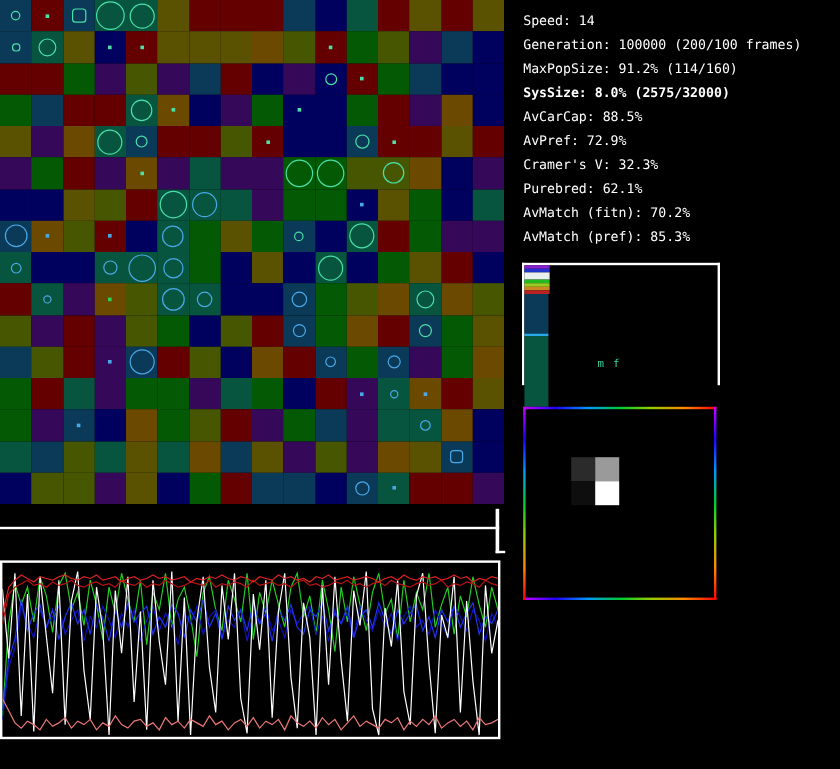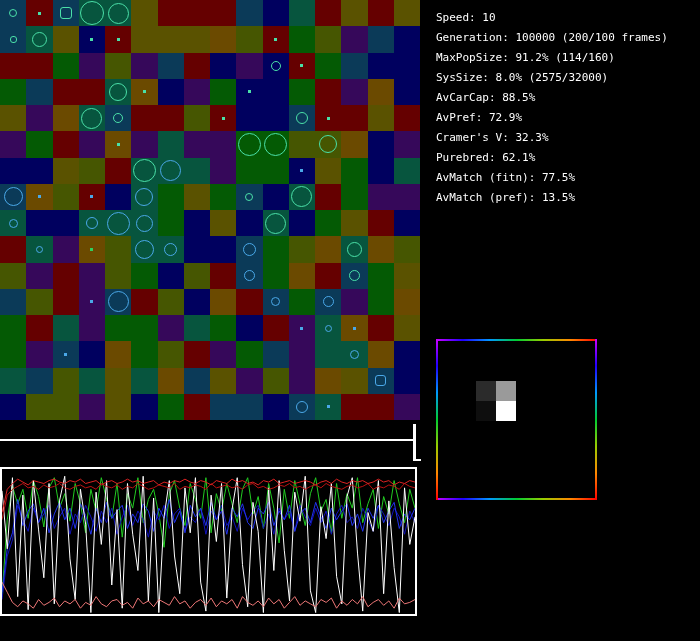--- a/index.html
+++ b/index.html
@@ -344,32 +344,49 @@
       <div class="marker" style="left: 375.125px; top: 375.125px; width: 11px; height: 11px; border: 1.5px solid rgb(74, 168, 232); border-radius: 3px;"></div>
       <div class="marker" style="left: 295.875px; top: 400.875px; width: 12px; height: 12px; border: 1.5px solid rgb(74, 168, 232); border-radius: 50%;"></div>
       <div class="marker" style="left: 326.625px; top: 405.375px; width: 3px; height: 3px; background: rgb(74, 168, 232);"></div>
     </div>
 
   <div id="timeline-track"></div>
   <div id="timeline-marker"></div>
   <div id="timeline-foot"></div>
 
   <div id="stats">
-      <div class="stat-line" style="top: 12px;">Speed: 10</div>
+      <div class="stat-line" style="top: 12px;">Speed: 14</div>
       <div class="stat-line" style="top: 32px;">Generation: 100000 (200/100 frames)</div>
       <div class="stat-line" style="top: 52px;">MaxPopSize: 91.2% (114/160)</div>
-      <div class="stat-line" style="top: 72px;">SysSize: 8.0% (2575/32000)</div>
+      <div class="stat-line" style="top: 72px; font-weight: bold;">SysSize: 8.0% (2575/32000)</div>
       <div class="stat-line" style="top: 92px;">AvCarCap: 88.5%</div>
       <div class="stat-line" style="top: 112px;">AvPref: 72.9%</div>
       <div class="stat-line" style="top: 132px;">Cramer's V: 32.3%</div>
       <div class="stat-line" style="top: 152px;">Purebred: 62.1%</div>
-      <div class="stat-line" style="top: 172px;">AvMatch (fitn): 77.5%</div>
-      <div class="stat-line" style="top: 192px;">AvMatch (pref): 13.5%</div>
+      <div class="stat-line" style="top: 172px;">AvMatch (fitn): 70.2%</div>
+      <div class="stat-line" style="top: 192px;">AvMatch (pref): 85.3%</div>
     </div>
 
+  <div id="sexhist">
+    <div id="sexhist-inner">
+      <span id="mf-label">m f</span>
+    <div style="left: 0px; top: 95px; width: 20.625px; height: 3px; background: rgb(136, 34, 204);"></div>
+        <div style="left: 20.125px; top: 95px; width: 20.625px; height: 3px; background: rgb(34, 51, 204);"></div>
+        <div style="left: 40.25px; top: 95px; width: 20.625px; height: 3px; background: rgb(232, 240, 240);"></div>
+        <div style="left: 60.375px; top: 95px; width: 20.625px; height: 3px; background: rgb(232, 240, 240);"></div>
+        <div style="left: 80.5px; top: 95px; width: 20.625px; height: 3px; background: rgb(34, 187, 34);"></div>
+        <div style="left: 100.625px; top: 95px; width: 20.625px; height: 3px; background: rgb(153, 204, 34);"></div>
+        <div style="left: 120.75px; top: 95px; width: 20.625px; height: 3px; background: rgb(204, 136, 34);"></div>
+        <div style="left: 140.875px; top: 95px; width: 20.625px; height: 3px; background: rgb(187, 34, 34);"></div>
+        <div style="left: 40.25px; top: 62px; width: 20.125px; height: 33px; background: rgb(11, 58, 88); z-index: 4;"></div>
+        <div style="left: 40.25px; top: 79px; width: 20.125px; height: 2px; background: rgb(41, 168, 232); z-index: 5;"></div>
+        <div style="left: 60.375px; top: 0px; width: 20.125px; height: 95px; background: rgb(7, 85, 62); z-index: 4;"></div>
+        <div style="left: 60.375px; top: -5px; width: 20.125px; height: 5px; background: rgb(15, 160, 85); z-index: 5;"></div>
+      </div>
+  </div>
 
   <div id="prefmap">
       <div class="pm-edge" style="left: 0px; top: 0px; width: 161px; height: 2px; background: linear-gradient(to right, rgb(204, 0, 255), rgb(34, 0, 255), rgb(0, 153, 255), rgb(0, 204, 51), rgb(153, 204, 0), rgb(255, 136, 0), rgb(255, 0, 0));"></div>
       <div class="pm-edge" style="left: 0px; top: 159px; width: 161px; height: 2px; background: linear-gradient(to right, rgb(204, 0, 255), rgb(34, 0, 255), rgb(0, 153, 255), rgb(0, 204, 51), rgb(153, 204, 0), rgb(255, 136, 0), rgb(255, 0, 0));"></div>
       <div class="pm-edge" style="left: 0px; top: 0px; width: 2px; height: 161px; background: linear-gradient(rgb(204, 0, 255), rgb(34, 0, 255), rgb(0, 153, 255), rgb(0, 204, 51), rgb(153, 204, 0), rgb(255, 136, 0), rgb(255, 0, 0));"></div>
       <div class="pm-edge" style="left: 159px; top: 0px; width: 2px; height: 161px; background: linear-gradient(rgb(204, 0, 255), rgb(34, 0, 255), rgb(0, 153, 255), rgb(0, 204, 51), rgb(153, 204, 0), rgb(255, 136, 0), rgb(255, 0, 0));"></div>
       <div class="pm-cell" style="left: 40px; top: 42px; background: rgb(43, 43, 43);"></div>
       <div class="pm-cell" style="left: 60px; top: 42px; background: rgb(154, 154, 154);"></div>
       <div class="pm-cell" style="left: 40px; top: 62px; background: rgb(14, 14, 14);"></div>
       <div class="pm-cell" style="left: 60px; top: 62px; background: rgb(255, 255, 255);"></div>

